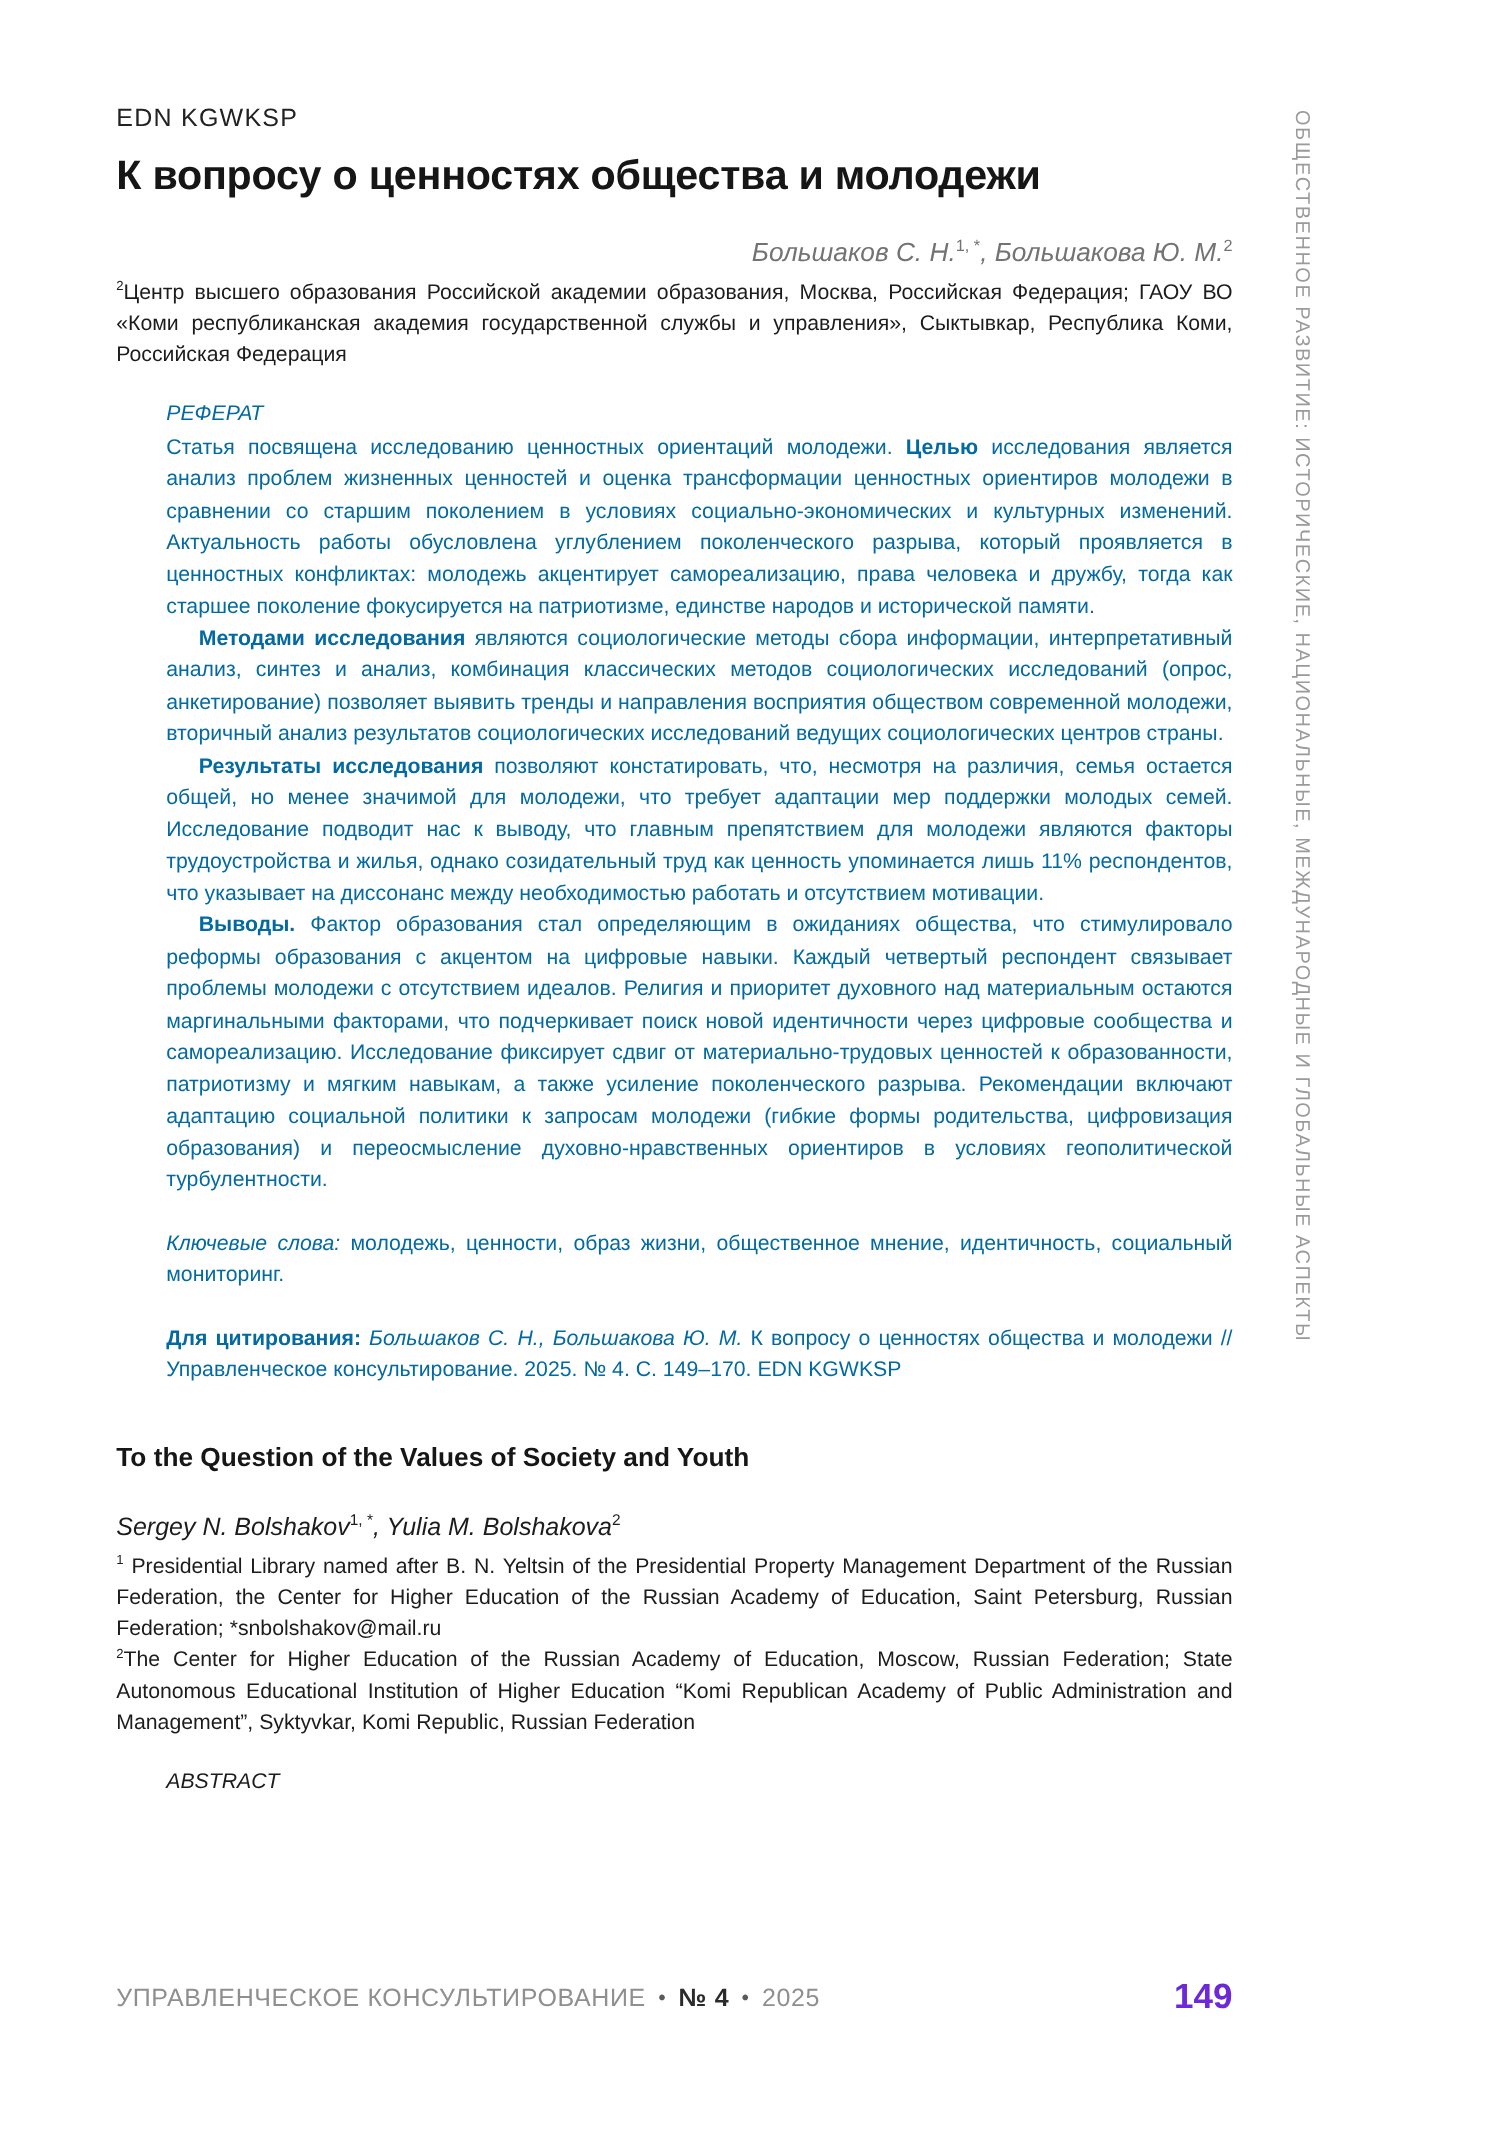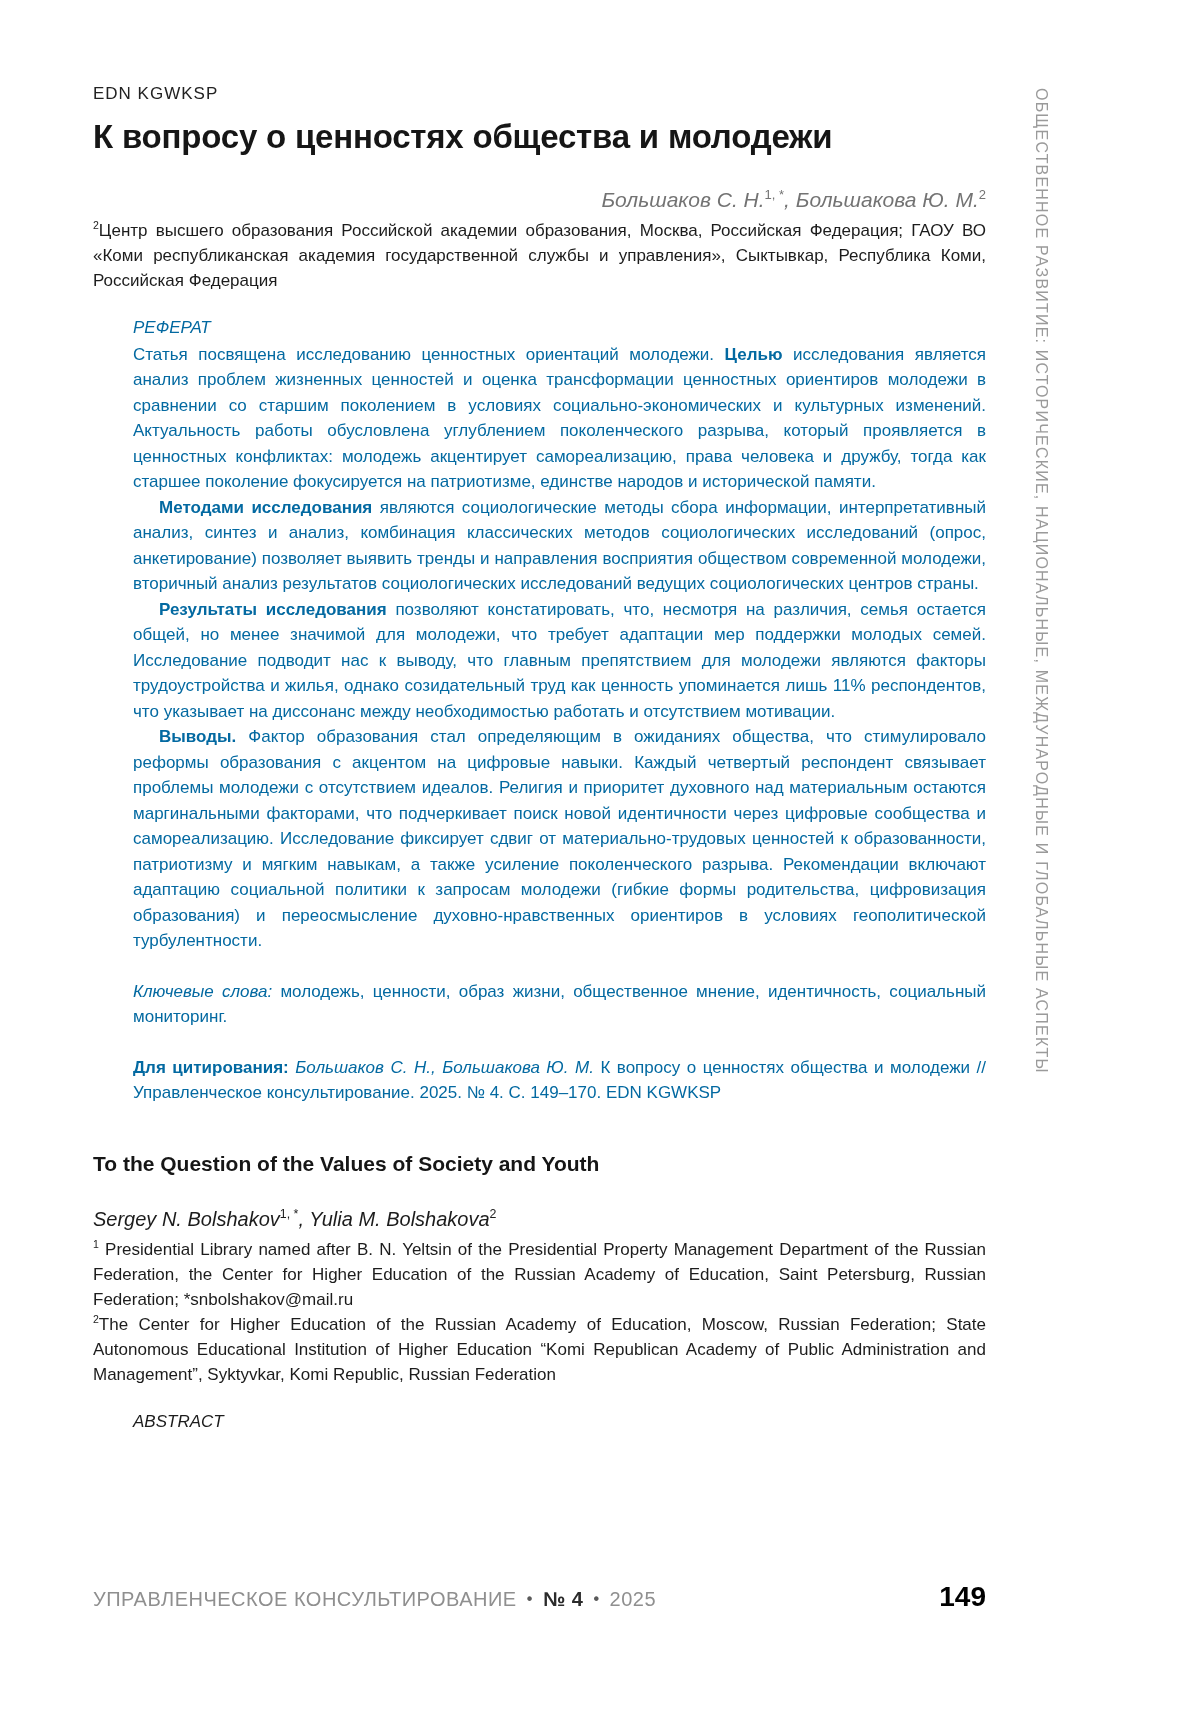--- a/index.html
+++ b/index.html
@@ -5,21 +5,21 @@
   html,body{margin:0;padding:0;background:#ffffff;}
   body{
     width:1200px;height:1710px;position:relative;
     font-family:"Liberation Sans", sans-serif;
     color:#1c1c1c;
     -webkit-font-smoothing:antialiased;
   }
   .page{position:relative;width:1200px;height:1710px;overflow:hidden;background:#fff;}
   .content{position:absolute;left:93px;top:84px;width:893px;}
 
-  .edn{font-size:17px;font-weight:normal;letter-spacing:1px;color:#222;}
+  .edn{font-size:20px;font-weight:normal;letter-spacing:1px;color:#222;}
 
   .title-ru{
     margin-top:14px;font-size:33px;font-weight:bold;letter-spacing:-0.2px;color:#161616;
   }
 
   .authors{margin-top:32px;font-size:21px;font-style:italic;color:#737373;text-align:right;}
   sup{font-size:62%;line-height:0;vertical-align:super;font-style:normal;}
   .authors sup{font-style:normal;}
 
   .affils{margin-top:6px;font-size:17px;line-height:25px;text-align:justify;color:#1c1c1c;}
@@ -52,21 +52,21 @@
   }
 
   .footer{position:absolute;left:93px;top:1588px;width:893px;height:40px;}
   .footer-line{
     text-align:left;font-size:20px;letter-spacing:0.5px;color:#8f8f8f;
     padding-right:100px;
   }
   .footer-line .issue{color:#2b2b2b;font-weight:bold;}
   .footer-line .dot{color:#5a5a5a;font-weight:bold;font-size:16px;vertical-align:2px;padding:0 4px;}
   .page-number{
-    position:absolute;right:0;top:-7px;font-size:28px;font-weight:bold;color:#000000;
+    position:absolute;right:0;top:-7px;font-size:28px;font-weight:bold;color:#6d28d9;
   }
 </style>
 </head>
 <body>
 
 <div class="page">
 
   <div class="sidebar-strip">
     <span class="rot">ОБЩЕСТВЕННОЕ РАЗВИТИЕ: ИСТОРИЧЕСКИЕ, НАЦИОНАЛЬНЫЕ, МЕЖДУНАРОДНЫЕ И ГЛОБАЛЬНЫЕ АСПЕКТЫ</span>
   </div>

